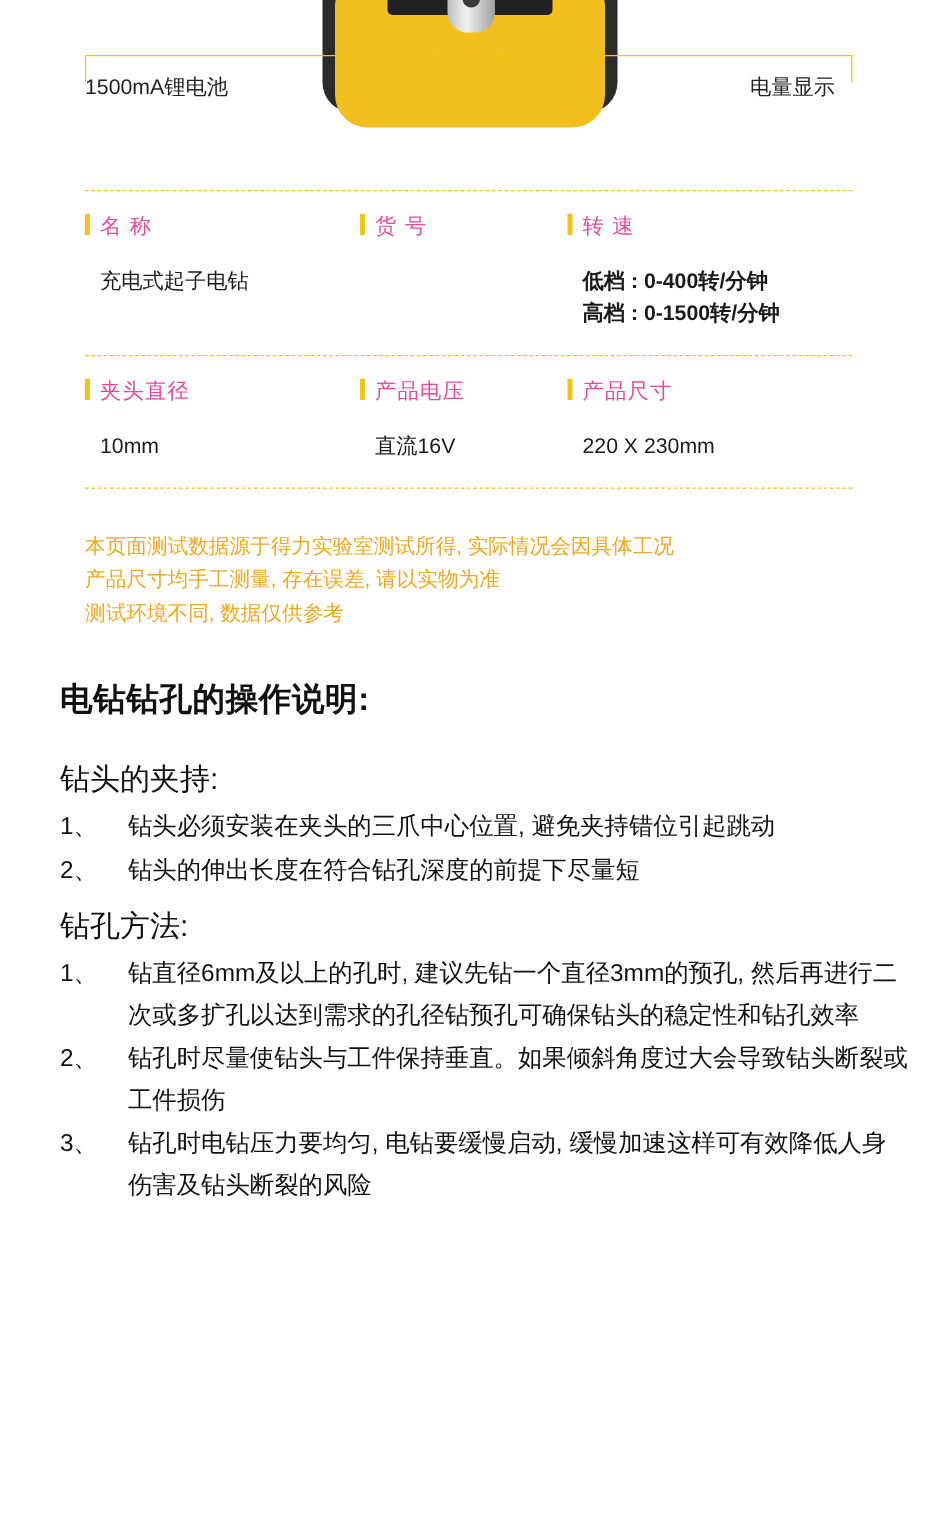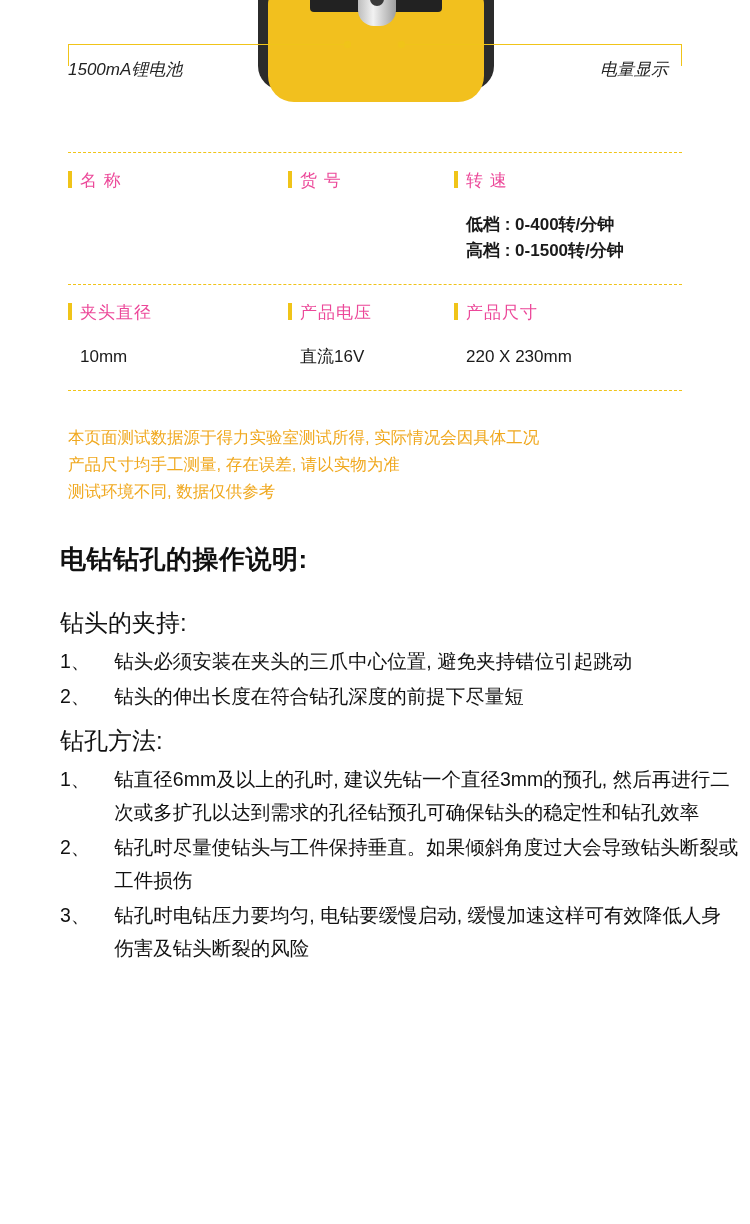--- a/index.html
+++ b/index.html
@@ -106,21 +106,20 @@
     width: 7px;
     height: 7px;
     border-radius: 50%;
     background: #f0c419;
   }
   .callout-label {
     position: absolute;
     font-size: 17px;
     color: #222;
     white-space: nowrap;
-    font-style: italic;
   }
 
   
   .spec {
     position: absolute;
     left: 68px;
     top: 152px;
     width: 614px;
   }
   .dashed-top, .dashed-mid, .dashed-bot {
@@ -172,21 +171,21 @@
     top: 424px;
     width: 620px;
     color: #f0a81e;
     font-size: 16.5px;
     line-height: 27px;
   }
 
   
   .instr {
     position: absolute;
-    left: 60px;
+    left: 48px;
     top: 542px;
     width: 680px;
   }
   .instr-title {
     font-size: 26px;
     font-weight: bold;
     color: #111;
     letter-spacing: 0.5px;
     margin: 0 0 30px 0;
   }
@@ -238,20 +237,21 @@
   <div class="callout-line" style="left:681px; top:44px; width:1px; height:22px; background:#f0c419;"></div>
   <div class="callout-label" style="left:600px; top:58px;">电量显示</div>
 </div>
 
 <div class="spec">
   <div class="dashed-top"></div>
 
   <div class="spec-row">
     <div class="spec-cell c1">
       <div class="spec-head">名  称</div>
+      <div class="spec-val">充电式起子电钻</div>
     </div>
     <div class="spec-cell c2">
       <div class="spec-head">货  号</div>
     </div>
     <div class="spec-cell c3">
       <div class="spec-head">转  速</div>
       <div class="spec-val">
         <span class="sub">低档 : 0-400转/分钟</span>
         <span class="sub">高档 : 0-1500转/分钟</span>
       </div>

